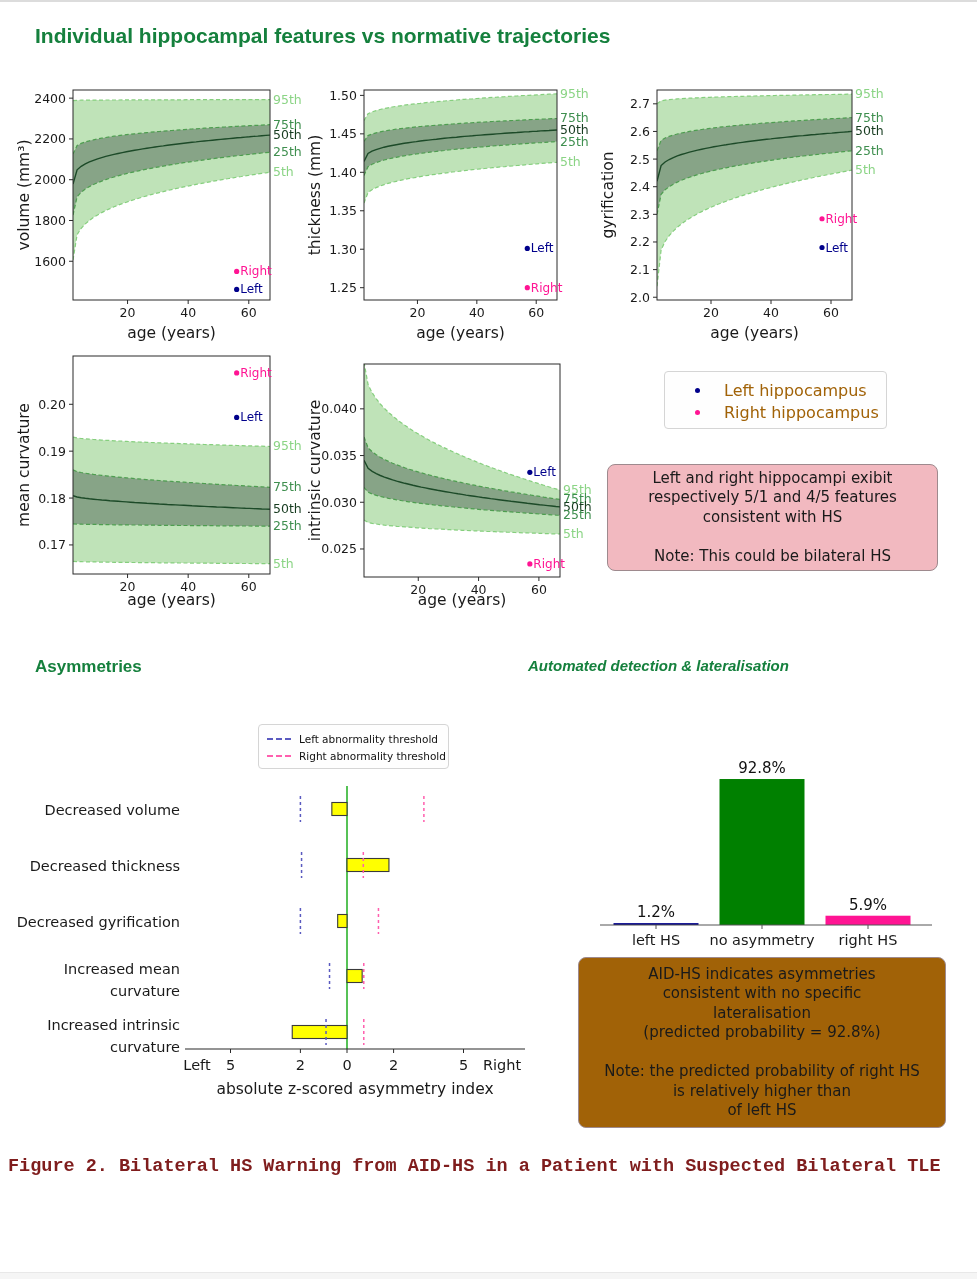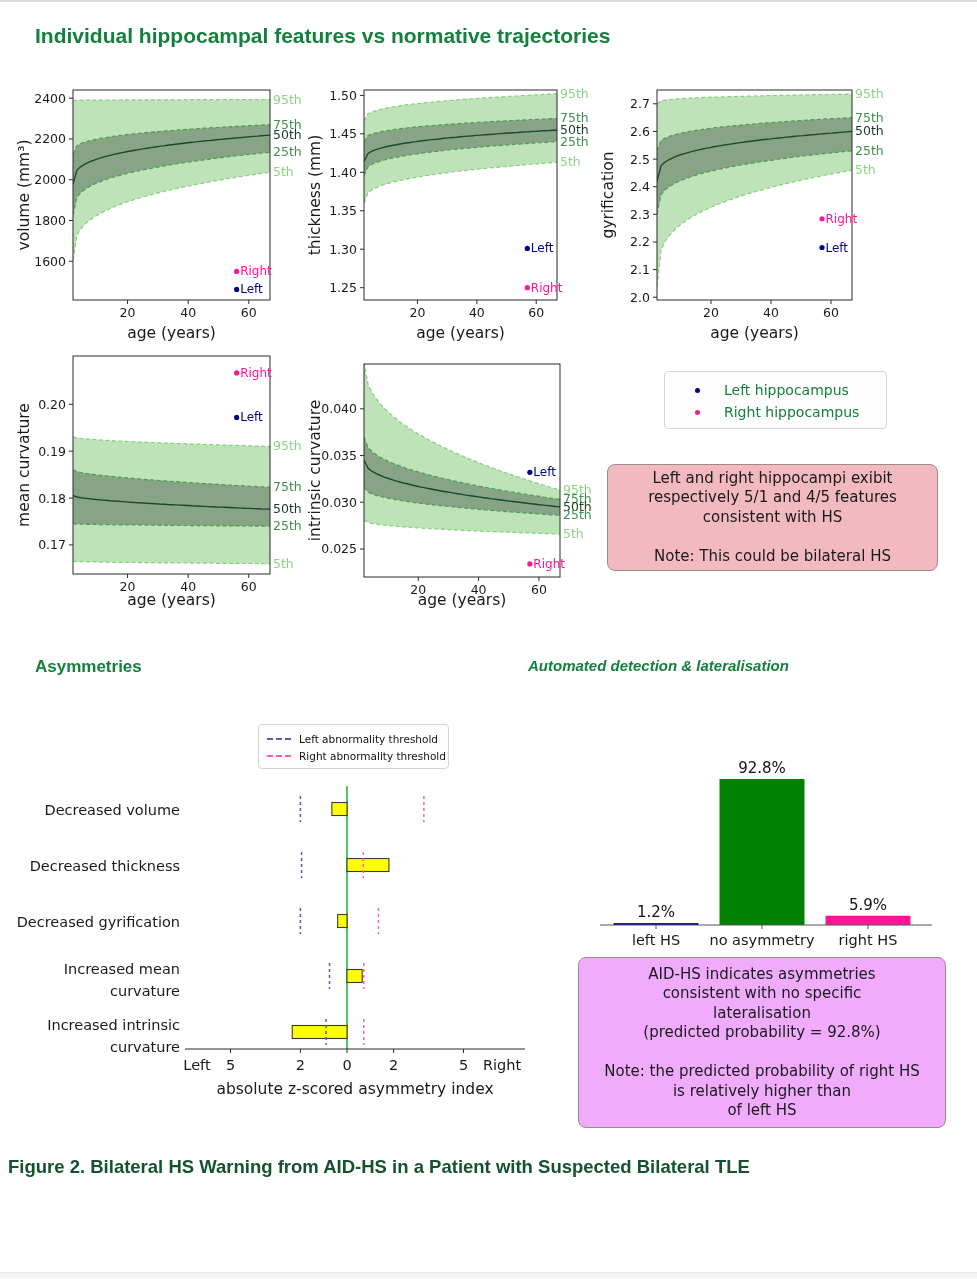--- a/index.html
+++ b/index.html
@@ -6,32 +6,32 @@
   #page{position:relative;width:977px;height:1279px;background:#ffffff;overflow:hidden;
         font-family:"DejaVu Sans",sans-serif;border-top:2px solid #dcdcdc;}
   .hdr{position:absolute;font-family:"Liberation Sans",sans-serif;font-weight:bold;color:#15803d;}
   #main-title{left:35px;top:22px;font-size:21px;}
   #sec-asym{left:35px;top:655px;font-size:17px;}
   #sec-detect{left:528px;top:655px;font-size:15px;font-style:italic;}
   #chart-layer{position:absolute;left:0;top:0;}
   #chart-layer text{font-family:"DejaVu Sans",sans-serif;}
   .legend-box{position:absolute;background:#fefefe;border:1px solid #d5d5d5;border-radius:4px;box-sizing:border-box;}
   #legend-hippo{left:664px;top:369px;width:223px;height:58px;padding:7px 0 0 18px;}
-  #legend-hippo .li{display:flex;align-items:center;height:22px;font-size:14px;color:#15803d;}
+  #legend-hippo .li{display:flex;align-items:center;height:22px;font-size:16px;color:#a16207;}
   #legend-hippo .dot{width:5px;height:5px;border-radius:50%;margin-right:24px;margin-left:12px;flex:0 0 auto;}
   #legend-asym{left:258px;top:722px;width:191px;height:45px;padding:5px 0 0 8px;}
   #legend-asym .li{display:flex;align-items:center;height:17px;font-size:10.5px;color:#111;}
   #legend-asym .swatch{display:inline-block;width:24px;border-top:2px dashed #888;margin-right:8px;flex:0 0 auto;}
   .note-box{position:absolute;background:#f2b9c0;border:1.5px solid #9e8a8e;border-radius:8px;
             box-sizing:border-box;color:#1a1a1a;font-size:15px;line-height:19.5px;text-align:center;
             white-space:pre-line;display:flex;align-items:center;justify-content:center;padding:4px 8px;}
   #note-hippo{left:607px;top:462px;width:331px;height:107px;}
   #note-lat{left:578px;top:955px;width:368px;height:171px;}
-  #caption{position:absolute;left:8px;top:1150px;width:952px;font-family:Liberation Sans, sans-serif;
-           font-size:18.5px;line-height:29px;color:#14532d;}
+  #caption{position:absolute;left:8px;top:1150px;width:952px;font-family:Liberation Mono, monospace;
+           font-size:18.5px;line-height:29px;color:#7f1d1d;}
   #caption .cap-bold{font-weight:bold;display:block;}
   #bottom-strip{position:absolute;left:0;bottom:0;width:977px;height:8px;background:#f5f5f5;border-top:1px solid #e8e8e8;}
 </style>
 </head>
 <body>
 
 <div id="page">
   <div id="main-title" class="hdr">Individual hippocampal features vs normative trajectories</div>
 
   <svg id="chart-layer" width="977" height="1279">
@@ -327,21 +327,21 @@
   <div id="legend-asym" class="legend-box">
       <div class="li">
         <span class="swatch" style="border-top-color: rgb(90, 90, 192);"></span>
         <span>Left abnormality threshold</span>
       </div>
       <div class="li">
         <span class="swatch" style="border-top-color: rgb(255, 95, 174);"></span>
         <span>Right abnormality threshold</span>
       </div>
     </div>
-  <div id="note-lat" class="note-box" style="background: #f0abfc; border-color: rgb(158, 138, 142);">AID-HS indicates asymmetries
+  <div id="note-lat" class="note-box" style="background: #a16207; border-color: rgb(158, 138, 142);">AID-HS indicates asymmetries
 consistent with no specific
 lateralisation
 (predicted probability = 92.8%)
 
 Note: the predicted probability of right HS
 is relatively higher than
 of left HS</div>
 
   <div id="caption"><span class="cap-bold">Figure 2. Bilateral HS Warning from AID-HS in a Patient with Suspected Bilateral TLE</span></div>
 

